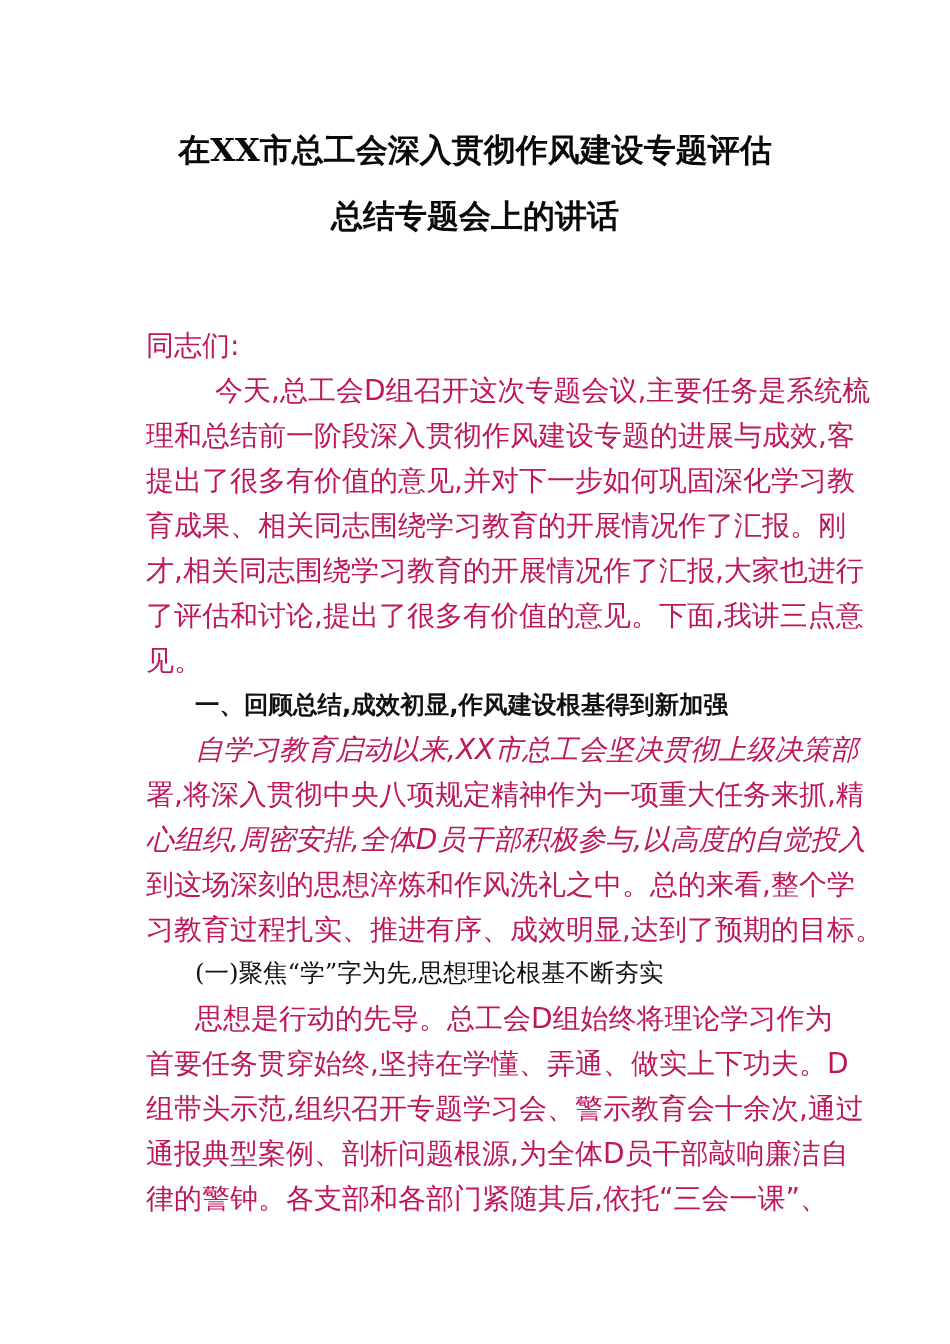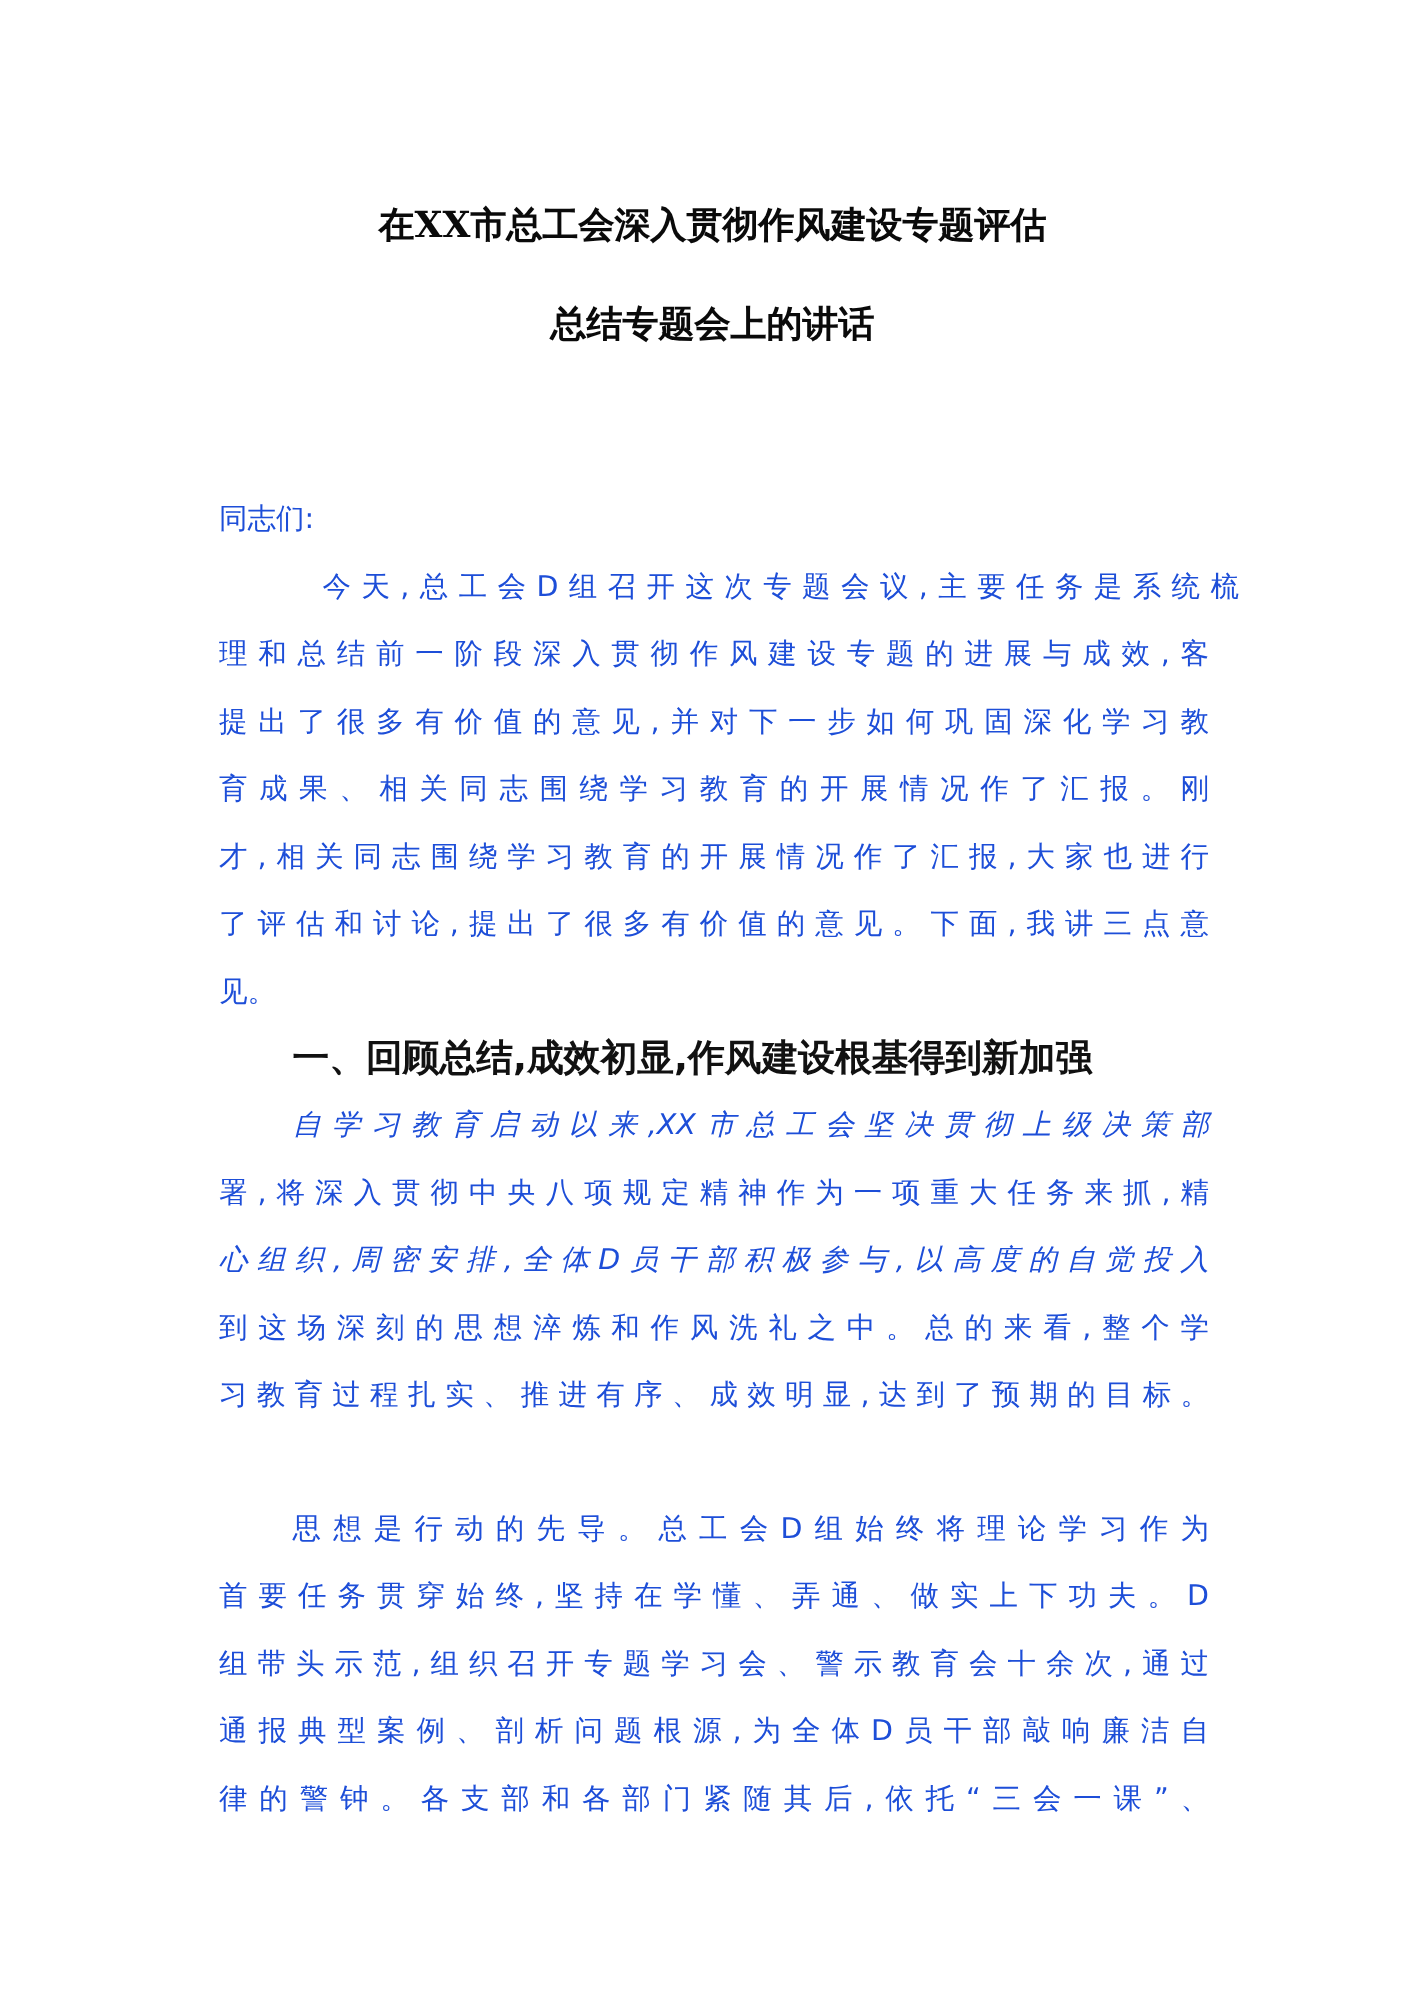--- a/index.html
+++ b/index.html
@@ -22,37 +22,37 @@
       height: 1344px;
       background: #ffffff;
     }
     .title {
       position: absolute;
       left: 0;
       width: 950px;
       text-align: center;
       font-family: "DejaVu Serif", "Liberation Serif", serif;
       font-weight: bold;
-      font-size: 24px;
+      font-size: 32px;
       line-height: 40px;
       letter-spacing: 0px;
       color: #0a0a0a;
       white-space: nowrap;
     }
     .title.l1 { top: 130px; }
     .title.l2 { top: 196px; }
 
     .line {
       position: absolute;
       left: 146px;
       width: 660px;
       font-family: "DejaVu Sans", "Liberation Sans", sans-serif;
-      font-size: 19px;
+      font-size: 28px;
       line-height: 30px;
-      color: #1d4ed8;
+      color: #be185d;
       white-space: nowrap;
       text-align: justify;
       text-align-last: justify;
       overflow: visible;
     }
     .line.last { text-align-last: left; }
     .line.indent { left: 195px; width: 611px; }
 
     .heading1 {
       position: absolute;
@@ -97,20 +97,21 @@
   <div class="heading1" style="top:690px;">一、回顾总结,成效初显,作风建设根基得到新加强</div>
 
   <div>
     <div class="line indent" style="top:735px;font-style:italic;">自学习教育启动以来,XX市总工会坚决贯彻上级决策部</div>
     <div class="line" style="top:780px;">署,将深入贯彻中央八项规定精神作为一项重大任务来抓,精</div>
     <div class="line" style="top:825px;font-style:italic;">心组织,周密安排,全体D员干部积极参与,以高度的自觉投入</div>
     <div class="line" style="top:870px;">到这场深刻的思想淬炼和作风洗礼之中。总的来看,整个学</div>
     <div class="line" style="top:915px;">习教育过程扎实、推进有序、成效明显,达到了预期的目标。</div>
   </div>
 
+  <div class="heading2" style="top:958px;">(一)聚焦“学”字为先,思想理论根基不断夯实</div>
 
   <div>
     <div class="line indent" style="top:1004px;">思想是行动的先导。总工会D组始终将理论学习作为</div>
     <div class="line" style="top:1049px;">首要任务贯穿始终,坚持在学懂、弄通、做实上下功夫。D</div>
     <div class="line" style="top:1094px;">组带头示范,组织召开专题学习会、警示教育会十余次,通过</div>
     <div class="line" style="top:1139px;">通报典型案例、剖析问题根源,为全体D员干部敲响廉洁自</div>
     <div class="line" style="top:1184px;">律的警钟。各支部和各部门紧随其后,依托“三会一课”、</div>
   </div>
 
 </div>

